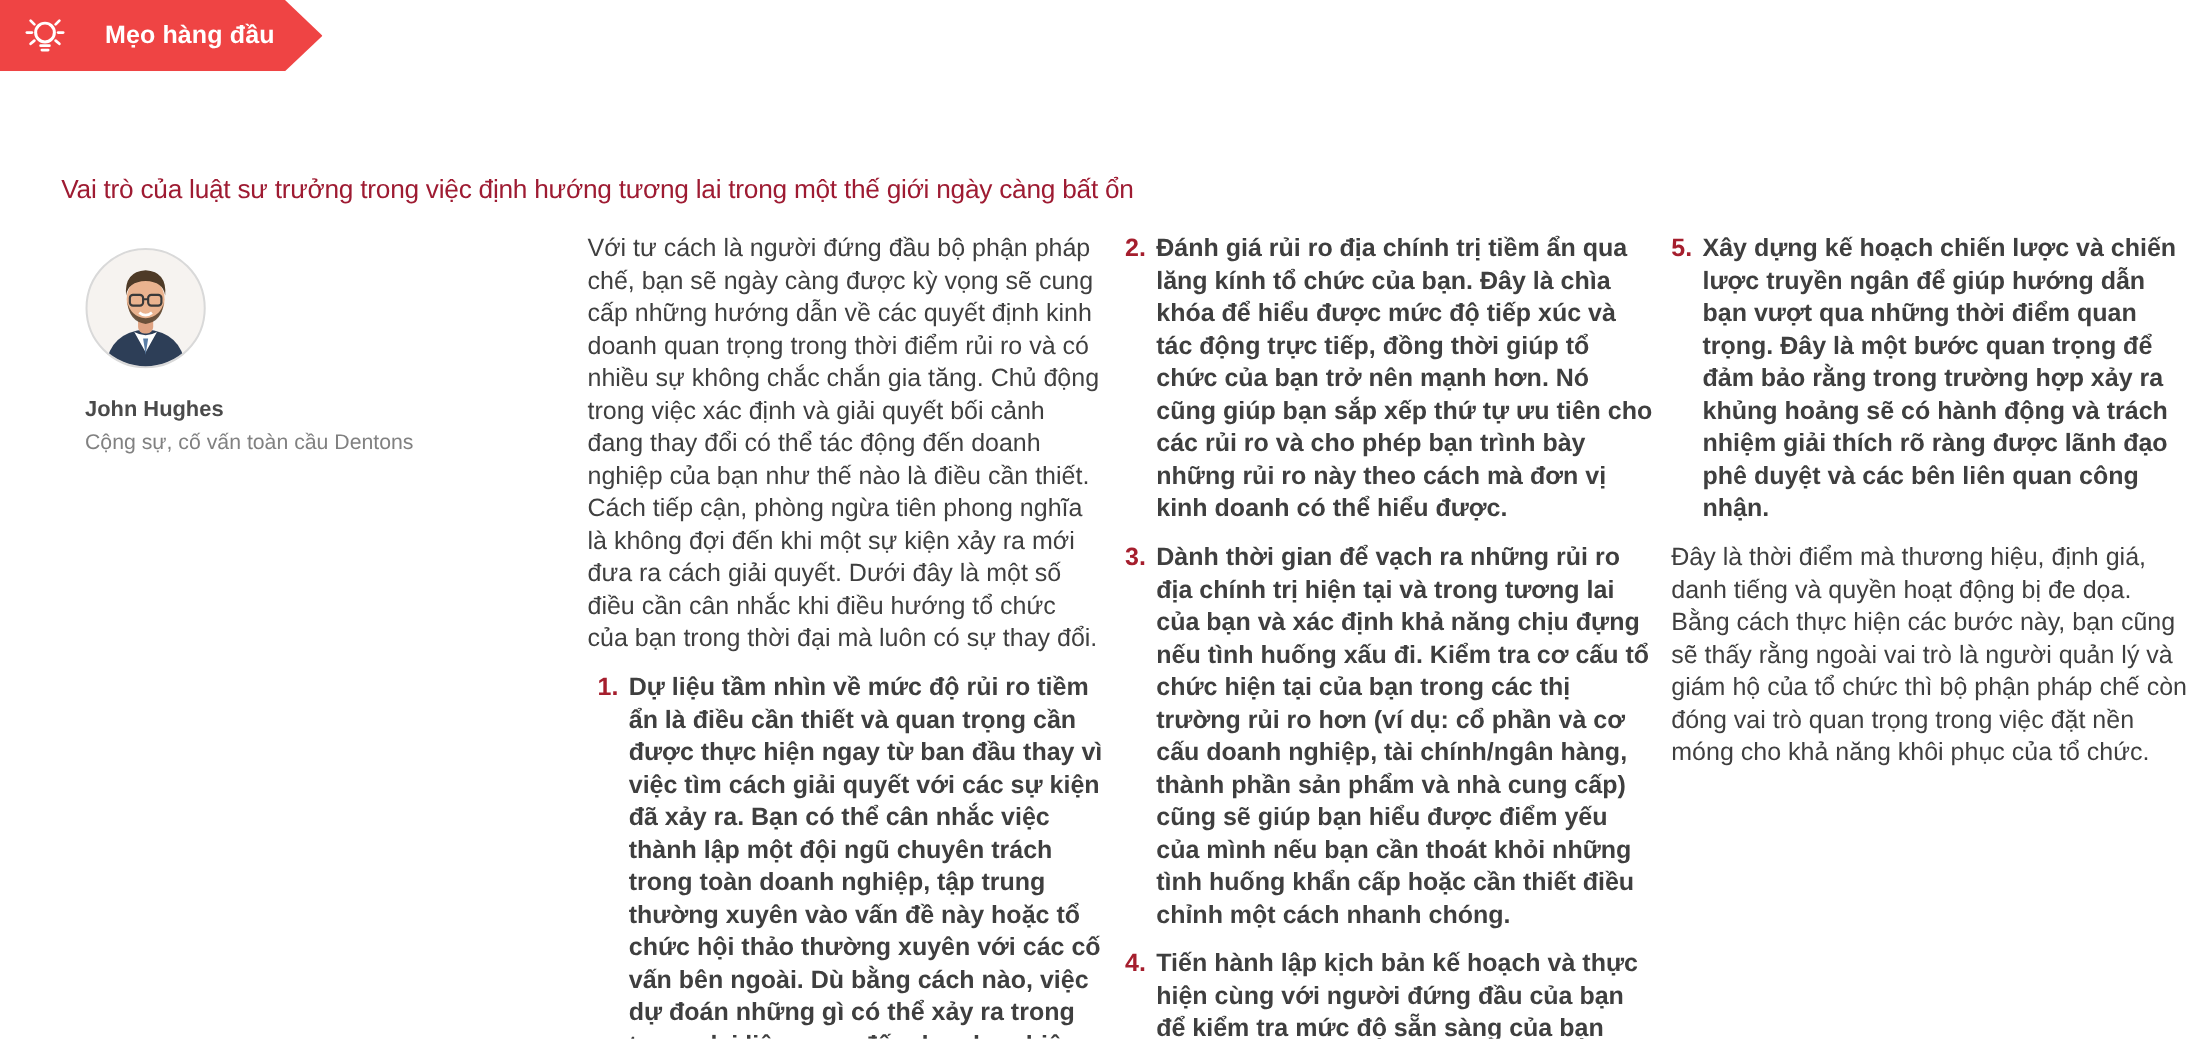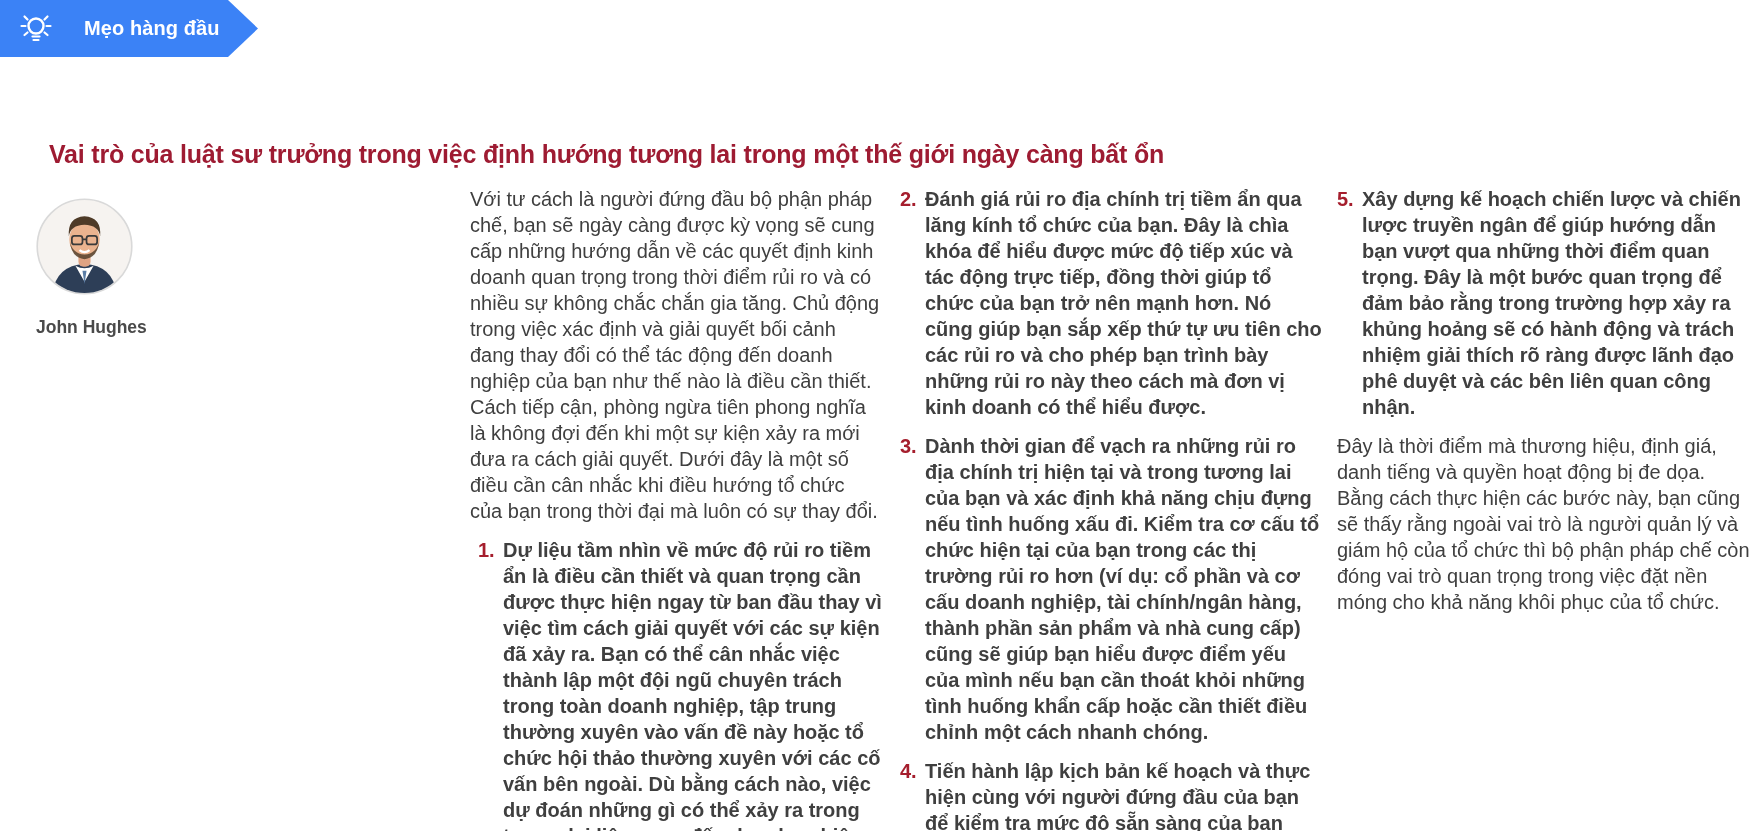--- a/index.html
+++ b/index.html
@@ -9,41 +9,41 @@
     width: 1752px; height: 831px;
     position: relative; overflow: hidden;
     color: #3f3f3f;
   }
   .page { position: absolute; inset: 0; background: #ffffff; }
 
   
   .ribbon {
     position: absolute; top: 0; left: 0;
     height: 57px; width: 258px;
-    background: #3b82f6;
+    background: #ef4444;
     clip-path: polygon(0 0, calc(100% - 30px) 0, 100% 50%, calc(100% - 30px) 100%, 0 100%);
     display: flex; align-items: center;
     padding: 0 44px 0 16px;
     gap: 14px;
   }
   .ribbon svg { flex: 0 0 auto; display: block; }
   .ribbon .divider { width: 2px; height: 32px; background: #ffffff; border-radius: 1px; }
   .ribbon .label {
     color: #ffffff; font-weight: bold; font-size: 20px; letter-spacing: 0.1px;
     white-space: nowrap;
   }
 
   
   .heading {
     position: absolute; left: 49px; top: 140px; width: 1250px;
-    color: #9E1B32; font-weight: bold; font-size: 25px; letter-spacing: -0.2px;
+    color: #9E1B32; font-weight: normal; font-size: 21px; letter-spacing: -0.2px;
   }
 
   
-  .author { position: absolute; left: 36px; top: 198px; width: 370px; }
+  .author { position: absolute; left: 68px; top: 198px; width: 370px; }
   .avatar { width: 97px; height: 97px; display: block; }
   .author-name { margin-top: 22px; font-weight: bold; font-size: 17.5px; color: #4a4a4a; }
   .author-title { margin-top: 6px; font-size: 17px; color: #818181; }
 
   
   .col { position: absolute; top: 186px; font-size: 20px; line-height: 26px; color: #3f3f3f; }
   .col-1 { left: 470px; width: 412px; }
   .col-2 { left: 900px; width: 424px; }
   .col-3 { left: 1337px; width: 414px; }
   .col p { margin-bottom: 13px; }
@@ -97,20 +97,21 @@
           <path d="M32.5 38 Q31 19 48 18 Q65 19 63.5 38 Q62 27 48 26.5 Q34 27 32.5 38 Z" fill="#4e3a27"></path>
           <path d="M33.5 43 Q35 59 48 60.5 Q61 59 62.5 43 Q60 55 48 56 Q36 55 33.5 43 Z" fill="#5a4430" opacity="0.88"></path>
           <rect x="35.5" y="37.5" width="10.5" height="8.5" rx="2.5" fill="none" stroke="#3a3a3a" stroke-width="1.7"></rect>
           <rect x="50" y="37.5" width="10.5" height="8.5" rx="2.5" fill="none" stroke="#3a3a3a" stroke-width="1.7"></rect>
           <line x1="46" y1="41" x2="50" y2="41" stroke="#3a3a3a" stroke-width="1.7"></line>
           <path d="M43 51.5 Q48 55.5 53 51.5" fill="none" stroke="#ffffff" stroke-width="2.2"></path>
         </g>
       </svg>
     </span>
     <div class="author-name">John Hughes</div>
+    <div class="author-title">Cộng sự, cố vấn toàn cầu Dentons</div>
   </div>
 
   <div class="col col-1">
     <p>Với tư cách là người đứng đầu bộ phận pháp chế, bạn sẽ ngày càng được kỳ vọng sẽ cung cấp những hướng dẫn về các quyết định kinh doanh quan trọng trong thời điểm rủi ro và có nhiều sự không chắc chắn gia tăng. Chủ động trong việc xác định và giải quyết bối cảnh đang thay đổi có thể tác động đến doanh nghiệp của bạn như thế nào là điều cần thiết. Cách tiếp cận, phòng ngừa tiên phong nghĩa là không đợi đến khi một sự kiện xảy ra mới đưa ra cách giải quyết. Dưới đây là một số điều cần cân nhắc khi điều hướng tổ chức của bạn trong thời đại mà luôn có sự thay đổi.</p>
     <div class="tip">
       <span class="num">1.</span>
       <span class="txt">Dự liệu tầm nhìn về mức độ rủi ro tiềm ẩn là điều cần thiết và quan trọng cần được thực hiện ngay từ ban đầu thay vì việc tìm cách giải quyết với các sự kiện đã xảy ra. Bạn có thể cân nhắc việc thành lập một đội ngũ chuyên trách trong toàn doanh nghiệp, tập trung thường xuyên vào vấn đề này hoặc tổ chức hội thảo thường xuyên với các cố vấn bên ngoài. Dù bằng cách nào, việc dự đoán những gì có thể xảy ra trong tương lai liên quan đến doanh nghiệp của bạn là chìa khóa để duy trì lợi thế cạnh tranh.</span>
     </div>
   </div>
 

